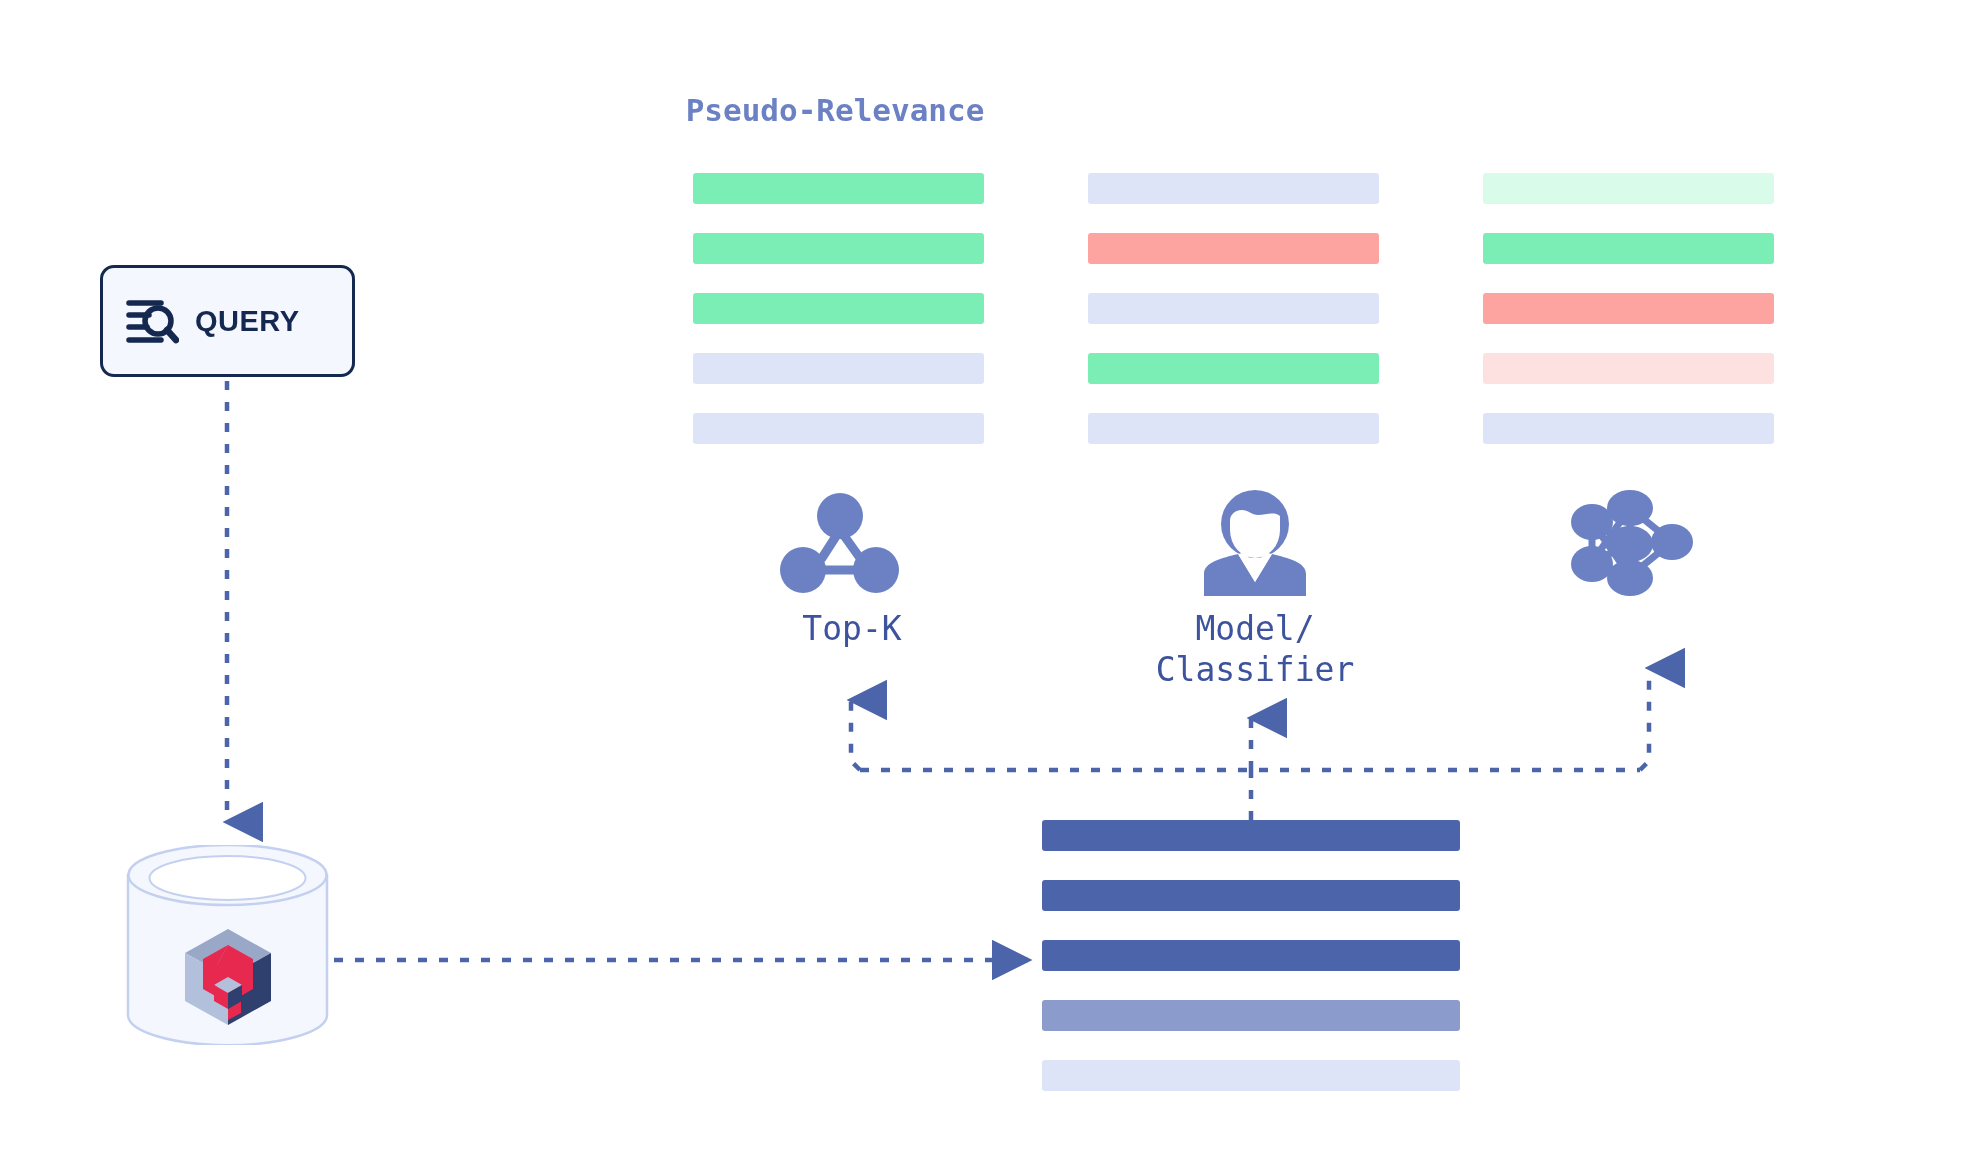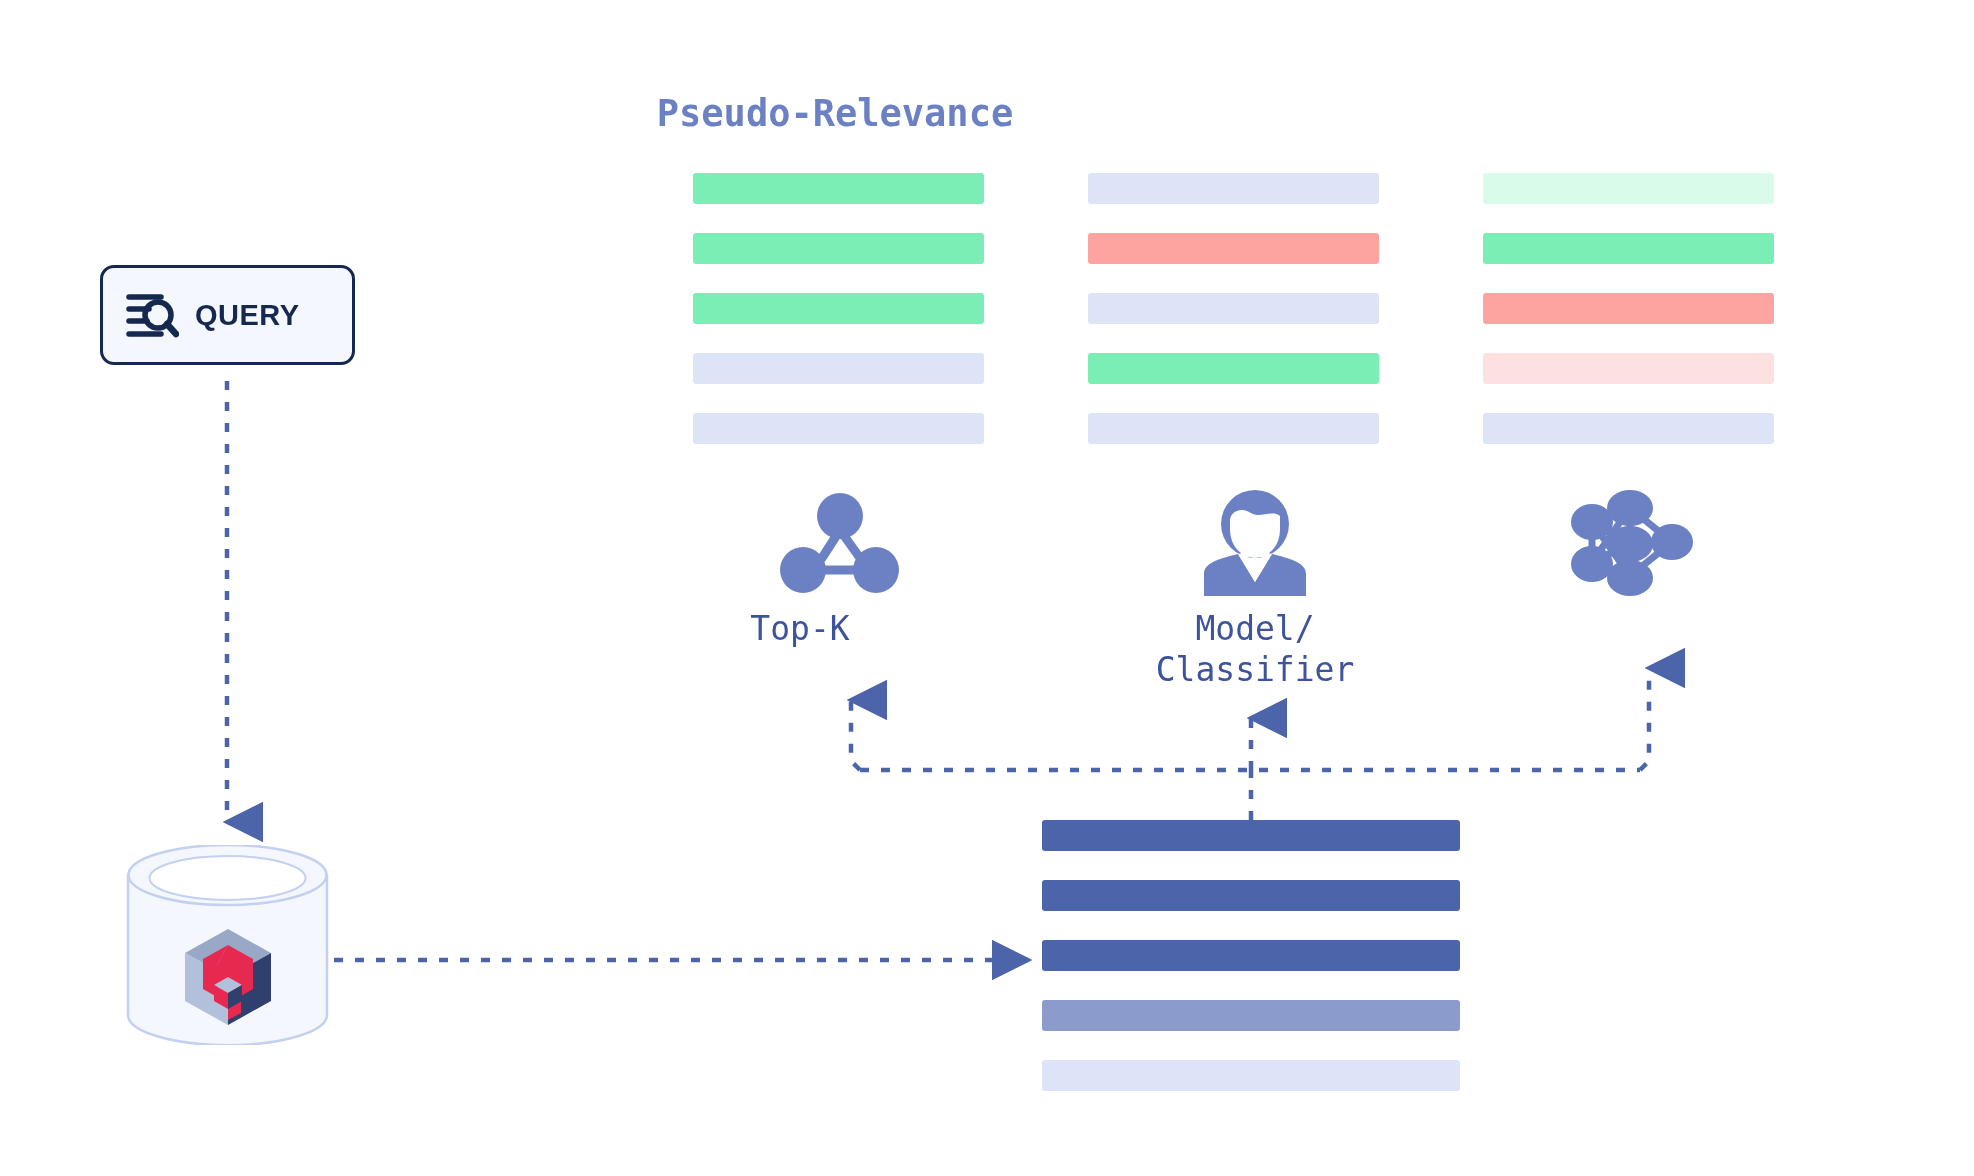--- a/index.html
+++ b/index.html
@@ -17,42 +17,42 @@
     background: #ffffff;
     overflow: hidden;
   }
   .abs { position: absolute; }
 
   
   #query-box {
     left: 100px;
     top: 265px;
     width: 255px;
-    height: 100px;
+    height: 112px;
     background: #f4f7fd;
     border: 3px solid #142850;
     border-radius: 14px;
     box-sizing: border-box;
     display: flex;
     align-items: center;
     gap: 16px;
     padding-left: 22px;
   }
   #query-label {
     font-family: "Liberation Sans", sans-serif;
     font-size: 29px;
     font-weight: 600;
     letter-spacing: 0.5px;
     color: #142850;
   }
 
   
   .col-header {
     font-family: "DejaVu Sans Mono", monospace;
-    font-size: 37px;
+    font-size: 31px;
     font-weight: 700;
     color: #6b81c4;
     white-space: nowrap;
     text-align: center;
   }
 
   
   .bar {
     height: 31px;
     border-radius: 3px;
@@ -165,21 +165,21 @@
       <g stroke="#6b81c4" stroke-width="9" stroke-linecap="round">
         <line x1="70" y1="44" x2="52" y2="72"></line>
         <line x1="70" y1="44" x2="90" y2="72"></line>
         <line x1="48" y1="84" x2="92" y2="84"></line>
       </g>
       <circle cx="70" cy="30" r="23" fill="#6b81c4"></circle>
       <circle cx="33" cy="84" r="23" fill="#6b81c4"></circle>
       <circle cx="106" cy="84" r="23" fill="#6b81c4"></circle>
     </svg>
   </div>
-  <div class="abs actor-label" style="left:620px; top:608px; width:360px;">Top-K</div>
+  <div class="abs actor-label" style="left:672px; top:608px; width:360px;">Top-K</div>
 
   <div class="abs" style="left:1190px; top:486px; width:130px; height:110px;">
     <svg width="130" height="110" viewBox="0 0 130 110" aria-hidden="true">
 
       <circle cx="65" cy="38" r="34" fill="#6b81c4"></circle>
 
       <path d="M40,34 C40,30 44,24 52,24 C58,24 62,29 68,29 C76,29 84,25 90,30 L90,44
                A25,28 0 0 1 40,44 Z" fill="#ffffff"></path>
 
       <path d="M14,110 L14,88 C14,76 32,72 48,68 L65,96 L82,68 C98,72 116,76 116,88 L116,110 Z" fill="#6b81c4"></path>

